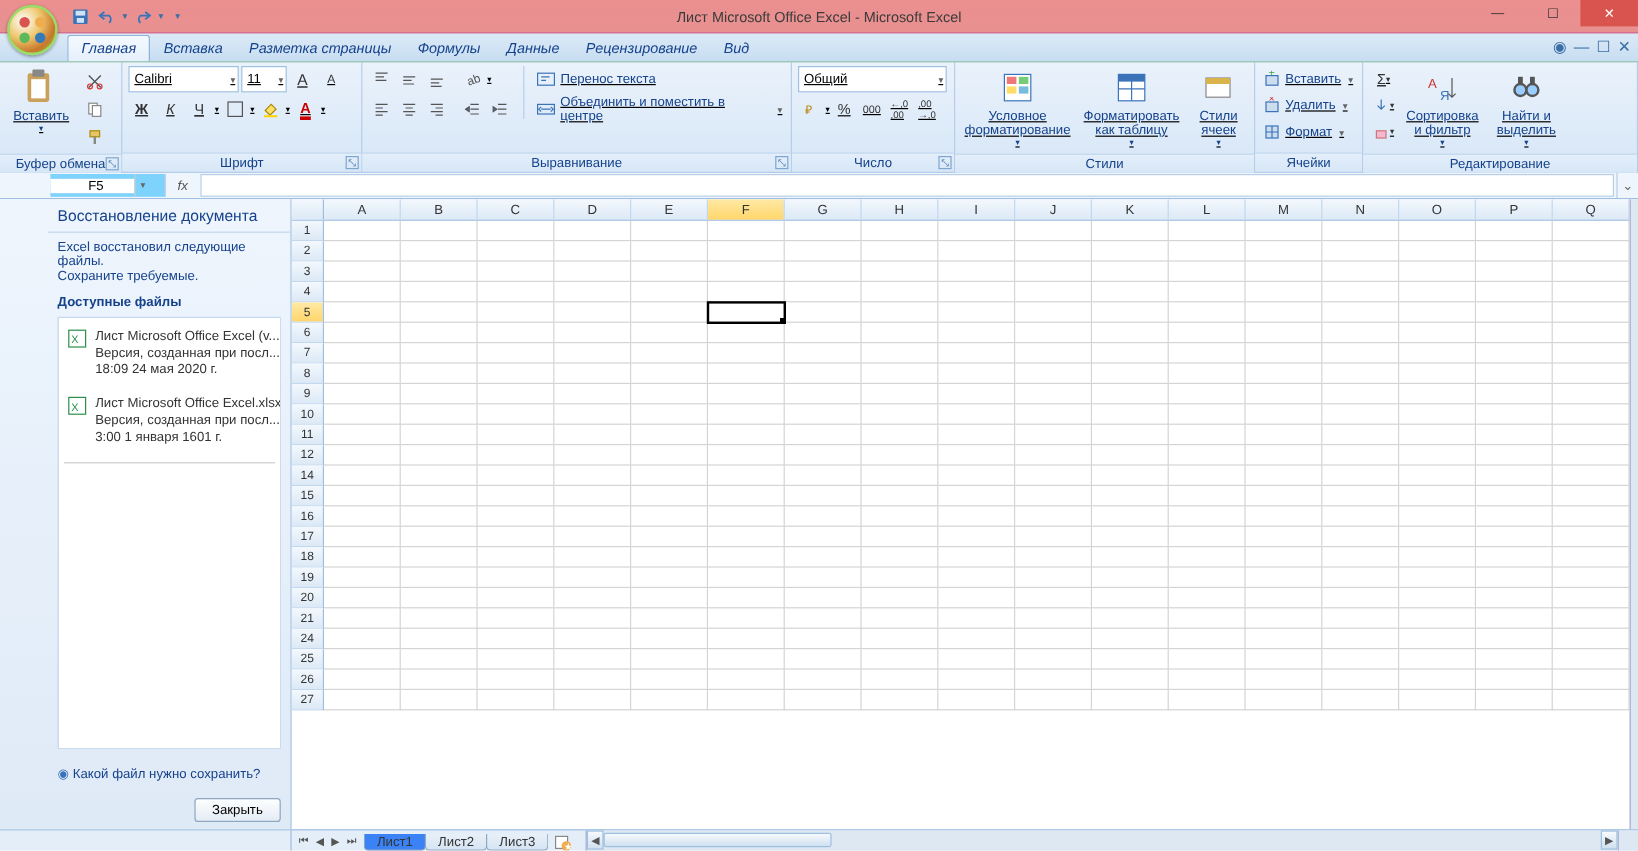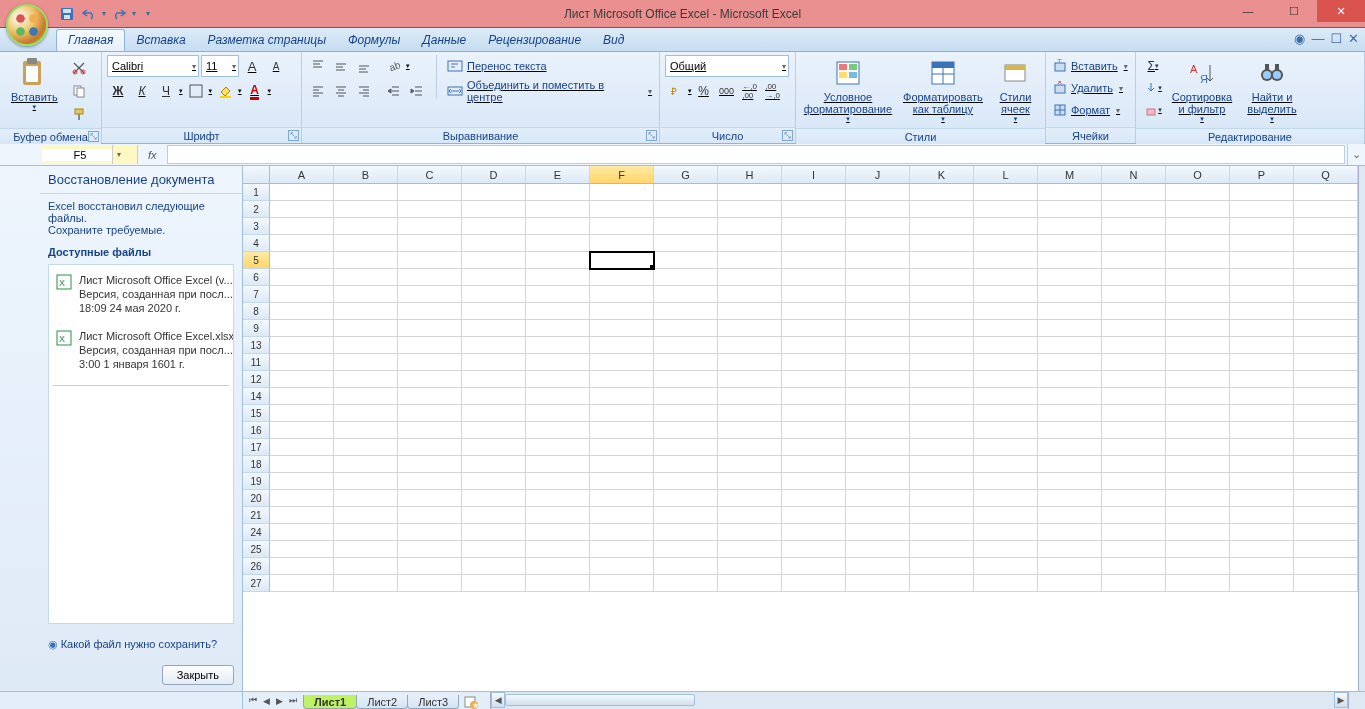--- a/index.html
+++ b/index.html
@@ -35,21 +35,21 @@
 .stack { display:flex; flex-direction:column; gap:1px; }
 .row-btns { display:flex; gap:1px; }
 .sbtn { width:22px; height:22px; border:1px solid transparent; display:flex; align-items:center; justify-content:center; font-size:12px; color:#333; }
 .combo { height:22px; border:1px solid #9fbfe0; background:#fff; display:flex; align-items:center; padding:0 2px 0 4px; font-size:11px;}
 .combo .dd{margin-left:auto;font-size:8px;color:#666;}
 .chk-line{display:flex;align-items:center;gap:4px;font-size:11px;color:#15428b;height:22px;padding:0 2px;}
 .chk-line .dd{font-size:8px;color:#666;margin-left:2px;}
 
 
 .fbar{height:22px;border-bottom:1px solid #9fbfe0;display:flex;align-items:stretch;background:#eef5fc;}
-.namebox{width:96px;border-right:1px solid #b7cee6;display:flex;align-items:center;background:#fef9c3;margin:1px 0 1px 42px;}
+.namebox{width:96px;border-right:1px solid #b7cee6;display:flex;align-items:center;background:#7dd3fc;margin:1px 0 1px 42px;}
 .namebox input{border:none;width:70px;padding-left:6px;font-size:11px;outline:none;text-align:center;}
 .namebox .dd{font-size:8px;color:#666;padding:0 4px;border-left:1px solid #ccc;height:100%;display:flex;align-items:center;}
 .fn-btns{display:flex;align-items:center;gap:8px;padding:0 10px;color:#888;}
 .fx{font-style:italic;color:#555;}
 .finput{flex:1;background:#fff;border:1px solid #b7cee6;margin:1px 2px 1px 0;}
 .fbar-exp{width:18px;display:flex;align-items:center;justify-content:center;color:#666;border-left:1px solid #b7cee6;}
 
 
 .main{display:flex;height:calc(709px - 28px - 24px - 92px - 22px - 18px);}
 .recovery{width:243px;border-right:1px solid #9fbfe0;background:linear-gradient(#eef5fd,#dfeaf7);display:flex;flex-direction:column;padding-left:40px;}
@@ -80,21 +80,21 @@
 .cell.selected{outline:2px solid #000;outline-offset:-1px;position:relative;}
 .cell.selected::after{content:"";position:absolute;right:-2px;bottom:-2px;width:5px;height:5px;background:#000;}
 
 
 .sheetbar{height:18px;display:flex;border-top:1px solid #9fbfe0;background:#e4eef8;}
 .recovery-pad{width:243px;border-right:1px solid #9fbfe0;}
 .nav-arrows{display:flex;align-items:center;padding:0 4px;gap:2px;}
 .nav-arrows span{font-size:9px;color:#555;padding:0 2px;}
 .stabs{display:flex;align-items:flex-end;}
 .stab{padding:1px 10px 0;font-size:11px;border:1px solid #8fa8c0;border-top:none;background:linear-gradient(#e8f0f9,#d5e4f3);margin-right:-1px;color:#333;border-radius:0 0 4px 4px;}
-.stab.active{background:#bef264;font-weight:bold;}
+.stab.active{background:#3b82f6;font-weight:normal;}
 .newtab{width:22px;height:15px;margin-left:2px;display:flex;align-items:center;justify-content:center;}
 .hsb{flex:1;margin-left:8px;background:#dde8f3;border-left:1px solid #aac;position:relative;}
 .hsb .thumb{position:absolute;left:14px;top:2px;height:12px;width:190px;background:linear-gradient(#f6fafd,#cfe0f0);border:1px solid #9fbfe0;border-radius:2px;}
 .hsb .arr{position:absolute;top:0;width:14px;height:16px;display:flex;align-items:center;justify-content:center;font-size:9px;color:#555;background:linear-gradient(#f6fafd,#cfe0f0);border:1px solid #9fbfe0;}
 .hsb .arr.l{left:0;} .hsb .arr.r{right:0;}
 .vsb{width:17px;background:#dde8f3;border-left:1px solid #aac;}
 
 svg{display:block;}
 </style>
 </head>
@@ -747,21 +747,21 @@
               <div class="cell"></div>
               <div class="cell"></div>
               <div class="cell"></div>
               <div class="cell"></div>
               <div class="cell"></div>
               <div class="cell"></div>
               <div class="cell"></div>
               <div class="cell"></div>
             </div>
             <div class="row">
-              <div class="rh">13</div>
+              <div class="rh">10</div>
               <div class="cell"></div>
               <div class="cell"></div>
               <div class="cell"></div>
               <div class="cell"></div>
               <div class="cell"></div>
               <div class="cell"></div>
               <div class="cell"></div>
               <div class="cell"></div>
               <div class="cell"></div>
               <div class="cell"></div>

